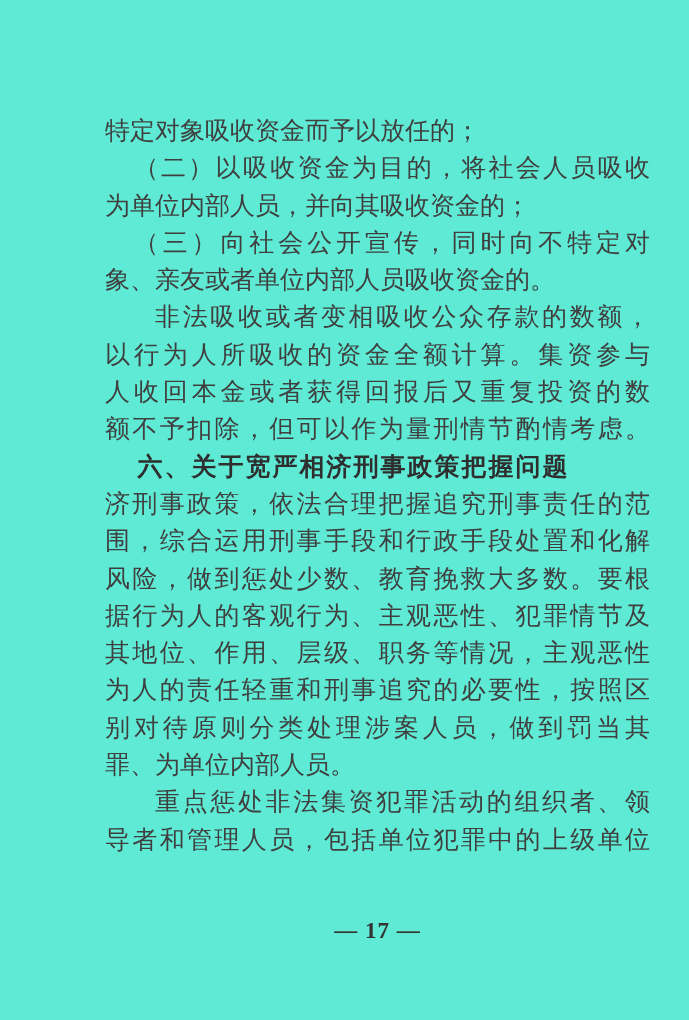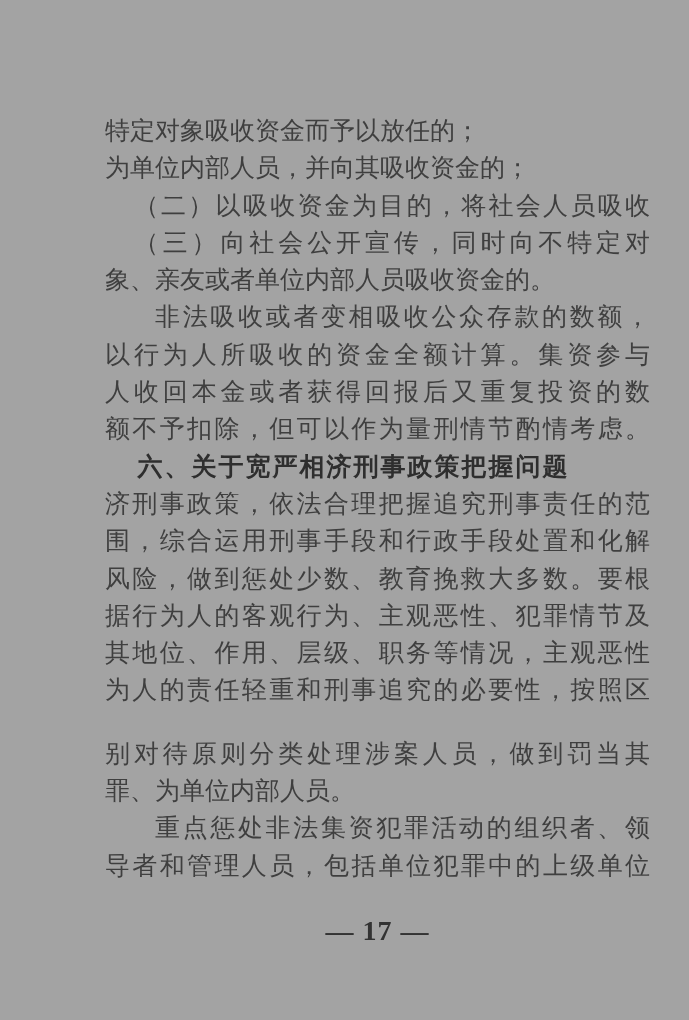--- a/index.html
+++ b/index.html
@@ -4,21 +4,21 @@
 <style>
   html, body {
     margin: 0;
     padding: 0;
     background: #ffffff;
   }
   .page {
     position: relative;
     width: 689px;
     height: 1020px;
-    background: #a3a3a3;
+    background: #5eead4;
     overflow: hidden;
     font-family: "Liberation Serif", serif;
   }
   .doc-body {
     position: absolute;
     top: 112px;
     left: 105px;
     width: 545px;
     color: #3f3f3f;
     font-size: 25px;
@@ -39,48 +39,48 @@
     color: #2e2e2e;
     letter-spacing: 2px;
   }
   .footer {
     position: absolute;
     top: 916px;
     left: 105px;
     width: 545px;
     text-align: center;
     color: #333333;
-    font-size: 28px;
+    font-size: 23px;
     font-weight: bold;
     letter-spacing: 1px;
     line-height: 30px;
   }
 </style>
 </head>
 <body>
 
 <div class="page">
   <div class="doc-body">
       <div class="line" style="text-indent: 0em;">特定对象吸收资金而予以放任的；</div>
+      <div class="line just" style="text-indent: 1.15em;">（二）以吸收资金为目的，将社会人员吸收</div>
       <div class="line" style="text-indent: 0em;">为单位内部人员，并向其吸收资金的；</div>
-      <div class="line just" style="text-indent: 1.15em;">（二）以吸收资金为目的，将社会人员吸收</div>
       <div class="line just" style="text-indent: 1.15em;">（三）向社会公开宣传，同时向不特定对</div>
       <div class="line" style="text-indent: 0em;">象、亲友或者单位内部人员吸收资金的。</div>
       <div class="line just" style="text-indent: 2em; font-family: Liberation Serif, serif;">非法吸收或者变相吸收公众存款的数额，</div>
       <div class="line just" style="text-indent: 0em;">以行为人所吸收的资金全额计算。集资参与</div>
       <div class="line just" style="text-indent: 0em;">人收回本金或者获得回报后又重复投资的数</div>
       <div class="line just" style="text-indent: 0em;">额不予扣除，但可以作为量刑情节酌情考虑。</div>
       <div class="line bold" style="text-indent: 1.3em;">六、关于宽严相济刑事政策把握问题</div>
       <div class="line just" style="text-indent: 0em;">济刑事政策，依法合理把握追究刑事责任的范</div>
       <div class="line just" style="text-indent: 0em;">围，综合运用刑事手段和行政手段处置和化解</div>
       <div class="line just" style="text-indent: 0em;">风险，做到惩处少数、教育挽救大多数。要根</div>
       <div class="line just" style="text-indent: 0em;">据行为人的客观行为、主观恶性、犯罪情节及</div>
       <div class="line just" style="text-indent: 0em;">其地位、作用、层级、职务等情况，主观恶性</div>
       <div class="line just" style="text-indent: 0em;">为人的责任轻重和刑事追究的必要性，按照区</div>
-      <div class="line just" style="text-indent: 0em; margin-top: 26px;">别对待原则分类处理涉案人员，做到罚当其</div>
+      <div class="line just" style="text-indent: 0em;">别对待原则分类处理涉案人员，做到罚当其</div>
       <div class="line" style="text-indent: 0em;">罪、为单位内部人员。</div>
       <div class="line just" style="text-indent: 2em;">重点惩处非法集资犯罪活动的组织者、领</div>
       <div class="line just" style="text-indent: 0em;">导者和管理人员，包括单位犯罪中的上级单位</div>
     </div>
   <div class="footer">
     <span>— 17 —</span>
   </div>
 </div>
 
 </body></html>

